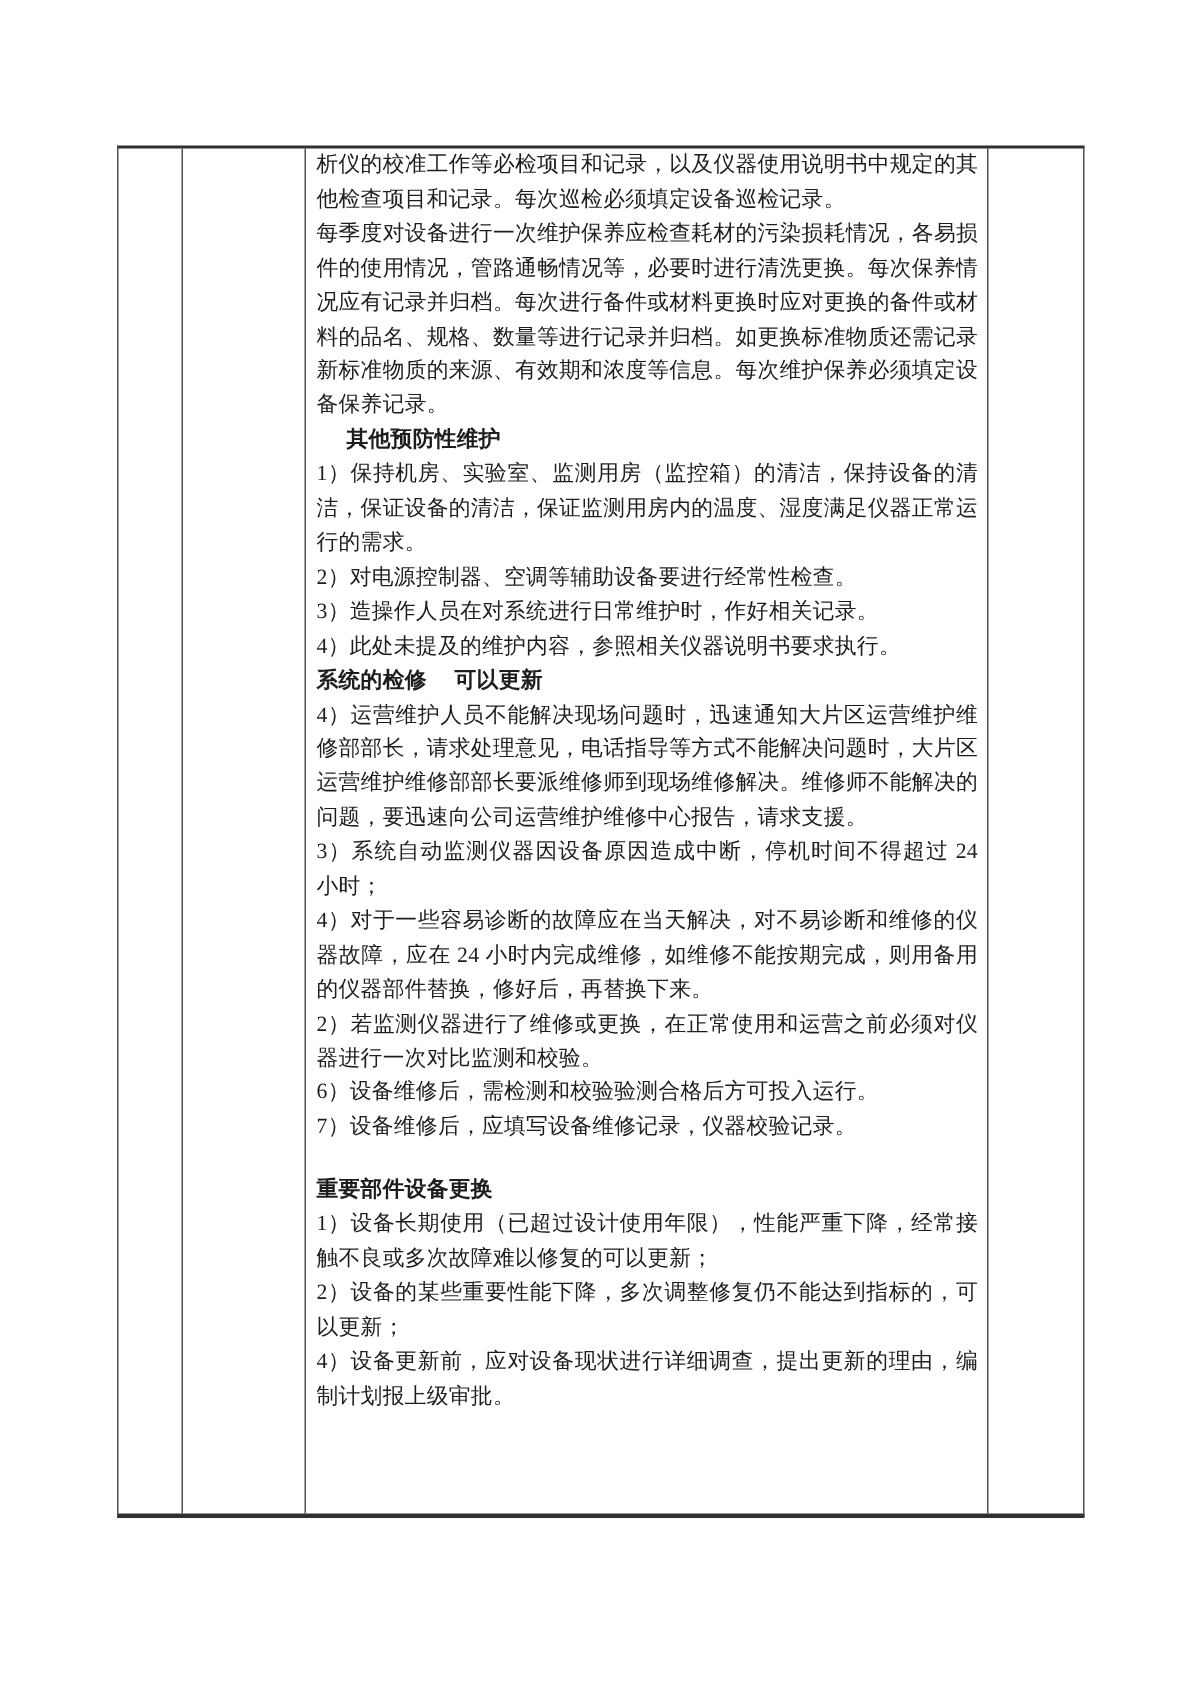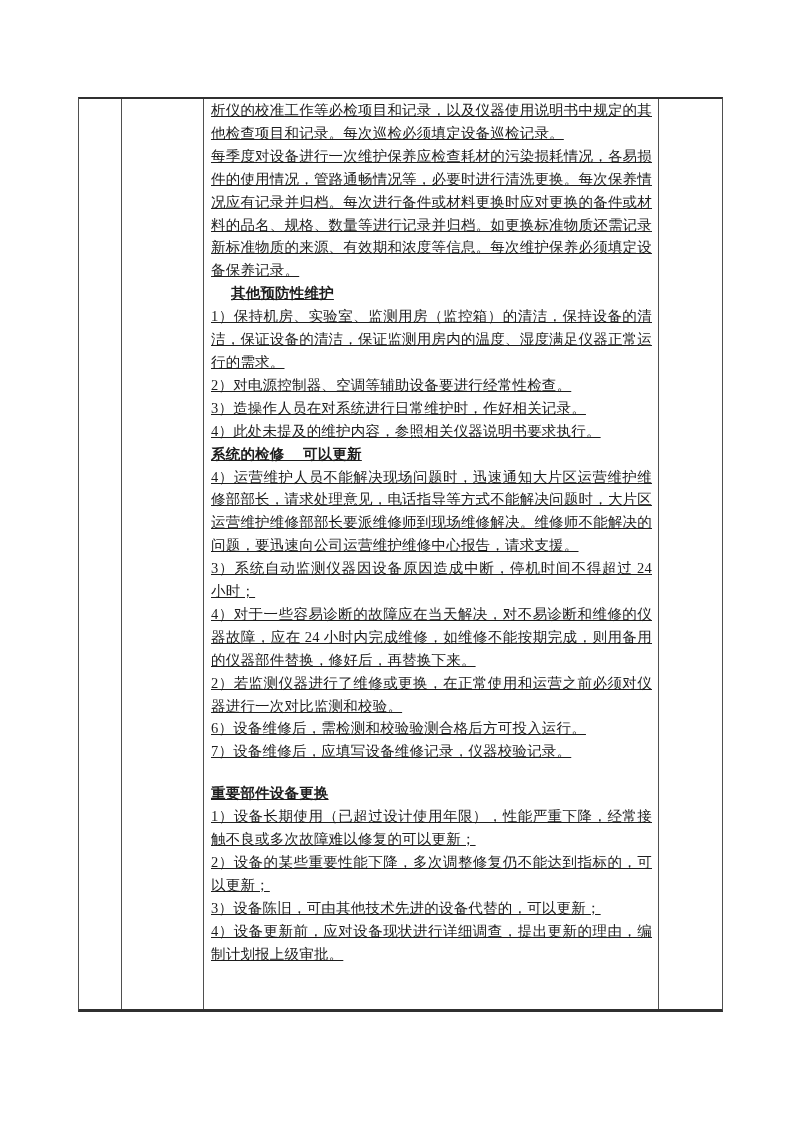--- a/index.html
+++ b/index.html
@@ -44,21 +44,21 @@
   .cell-2 { width: 82px;  border-right: 1px solid var(--border-thin); }
   .cell-main {
     width: 455px;
     border-right: 1px solid var(--border-thin);
     padding: 0 6px 0 7px;
     font-size: 14.5px;
     line-height: 22.9px;
     letter-spacing: 0.2px;
   }
   .cell-4 { flex: 1; }
-  .blk { margin: 0; text-decoration: underline; }
+  .blk { margin: 0; }
   .para {
     text-align: justify;
     text-justify: inter-ideograph;
   }
   .heading1 {
     font-weight: bold;
     text-indent: 20px;
   }
   .heading2 {
     font-weight: bold;
@@ -83,18 +83,17 @@
         <div class="blk para">4）运营维护人员不能解决现场问题时，迅速通知大片区运营维护维修部部长，请求处理意见，电话指导等方式不能解决问题时，大片区运营维护维修部部长要派维修师到现场维修解决。维修师不能解决的问题，要迅速向公司运营维护维修中心报告，请求支援。</div>
         <div class="blk para">3）系统自动监测仪器因设备原因造成中断，停机时间不得超过 24 小时；</div>
         <div class="blk para">4）对于一些容易诊断的故障应在当天解决，对不易诊断和维修的仪器故障，应在 24 小时内完成维修，如维修不能按期完成，则用备用的仪器部件替换，修好后，再替换下来。</div>
         <div class="blk para">2）若监测仪器进行了维修或更换，在正常使用和运营之前必须对仪器进行一次对比监测和校验。</div>
         <div class="blk para">6）设备维修后，需检测和校验验测合格后方可投入运行。</div>
         <div class="blk para">7）设备维修后，应填写设备维修记录，仪器校验记录。</div>
         <div class="blk spacer" style="height: 19px;"></div>
         <div class="blk heading2">重要部件设备更换</div>
         <div class="blk para">1）设备长期使用（已超过设计使用年限），性能严重下降，经常接触不良或多次故障难以修复的可以更新；</div>
         <div class="blk para">2）设备的某些重要性能下降，多次调整修复仍不能达到指标的，可以更新；</div>
-        <div class="blk para">3）设备陈旧，可由其他技术先进的设备代替的，可以更新；</div>
         <div class="blk para">4）设备更新前，应对设备现状进行详细调查，提出更新的理由，编制计划报上级审批。</div>
       </div>
     <div class="cell cell-4"></div>
   </div>
 </div>
 
 </body></html>

